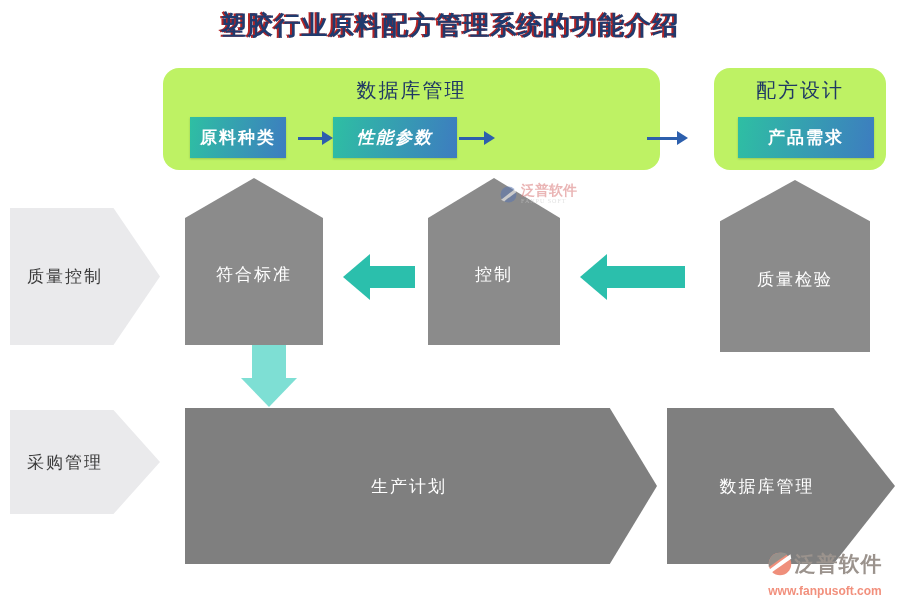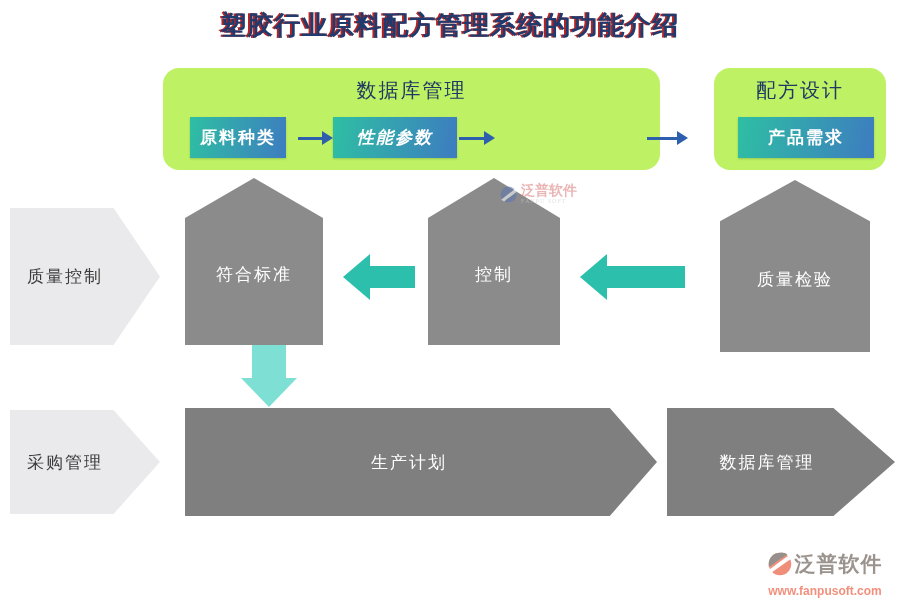--- a/index.html
+++ b/index.html
@@ -69,21 +69,21 @@
     position:absolute; left:10px; width:150px; background:#eaeaec;
     clip-path:polygon(0 0, 69% 0, 100% 50%, 69% 100%, 0 100%);
     display:flex; align-items:center; justify-content:center;
     color:#3a3a3a; font-size:17px; letter-spacing:2px; padding-right:40px;
   }
   .side1 { top:208px; height:137px; }
   .side2 { top:410px; height:104px; }
 
   
   .big-arrow {
-    position:absolute; top:408px; height:108px; background:#7f7f7f;
+    position:absolute; top:408px; height:156px; background:#7f7f7f;
     display:flex; align-items:center; justify-content:center;
     color:#ffffff; font-size:17px; letter-spacing:2px;
   }
   .ba1 { left:185px; width:472px; clip-path:polygon(0 0, 90% 0, 100% 50%, 90% 100%, 0 100%); padding-right:24px; }
   .ba2 { left:667px; width:228px; clip-path:polygon(0 0, 73% 0, 100% 50%, 73% 100%, 0 100%); padding-right:28px; }
 
   
   .watermark { position:absolute; left:500px; top:184px; display:flex; align-items:center; gap:4px; opacity:.55; }
   .watermark .wm-text { font-size:14px; font-weight:bold; color:#d97a7a; line-height:14px; }
   .watermark .wm-sub  { font-size:6px; color:#c9c9c9; letter-spacing:1px; }

